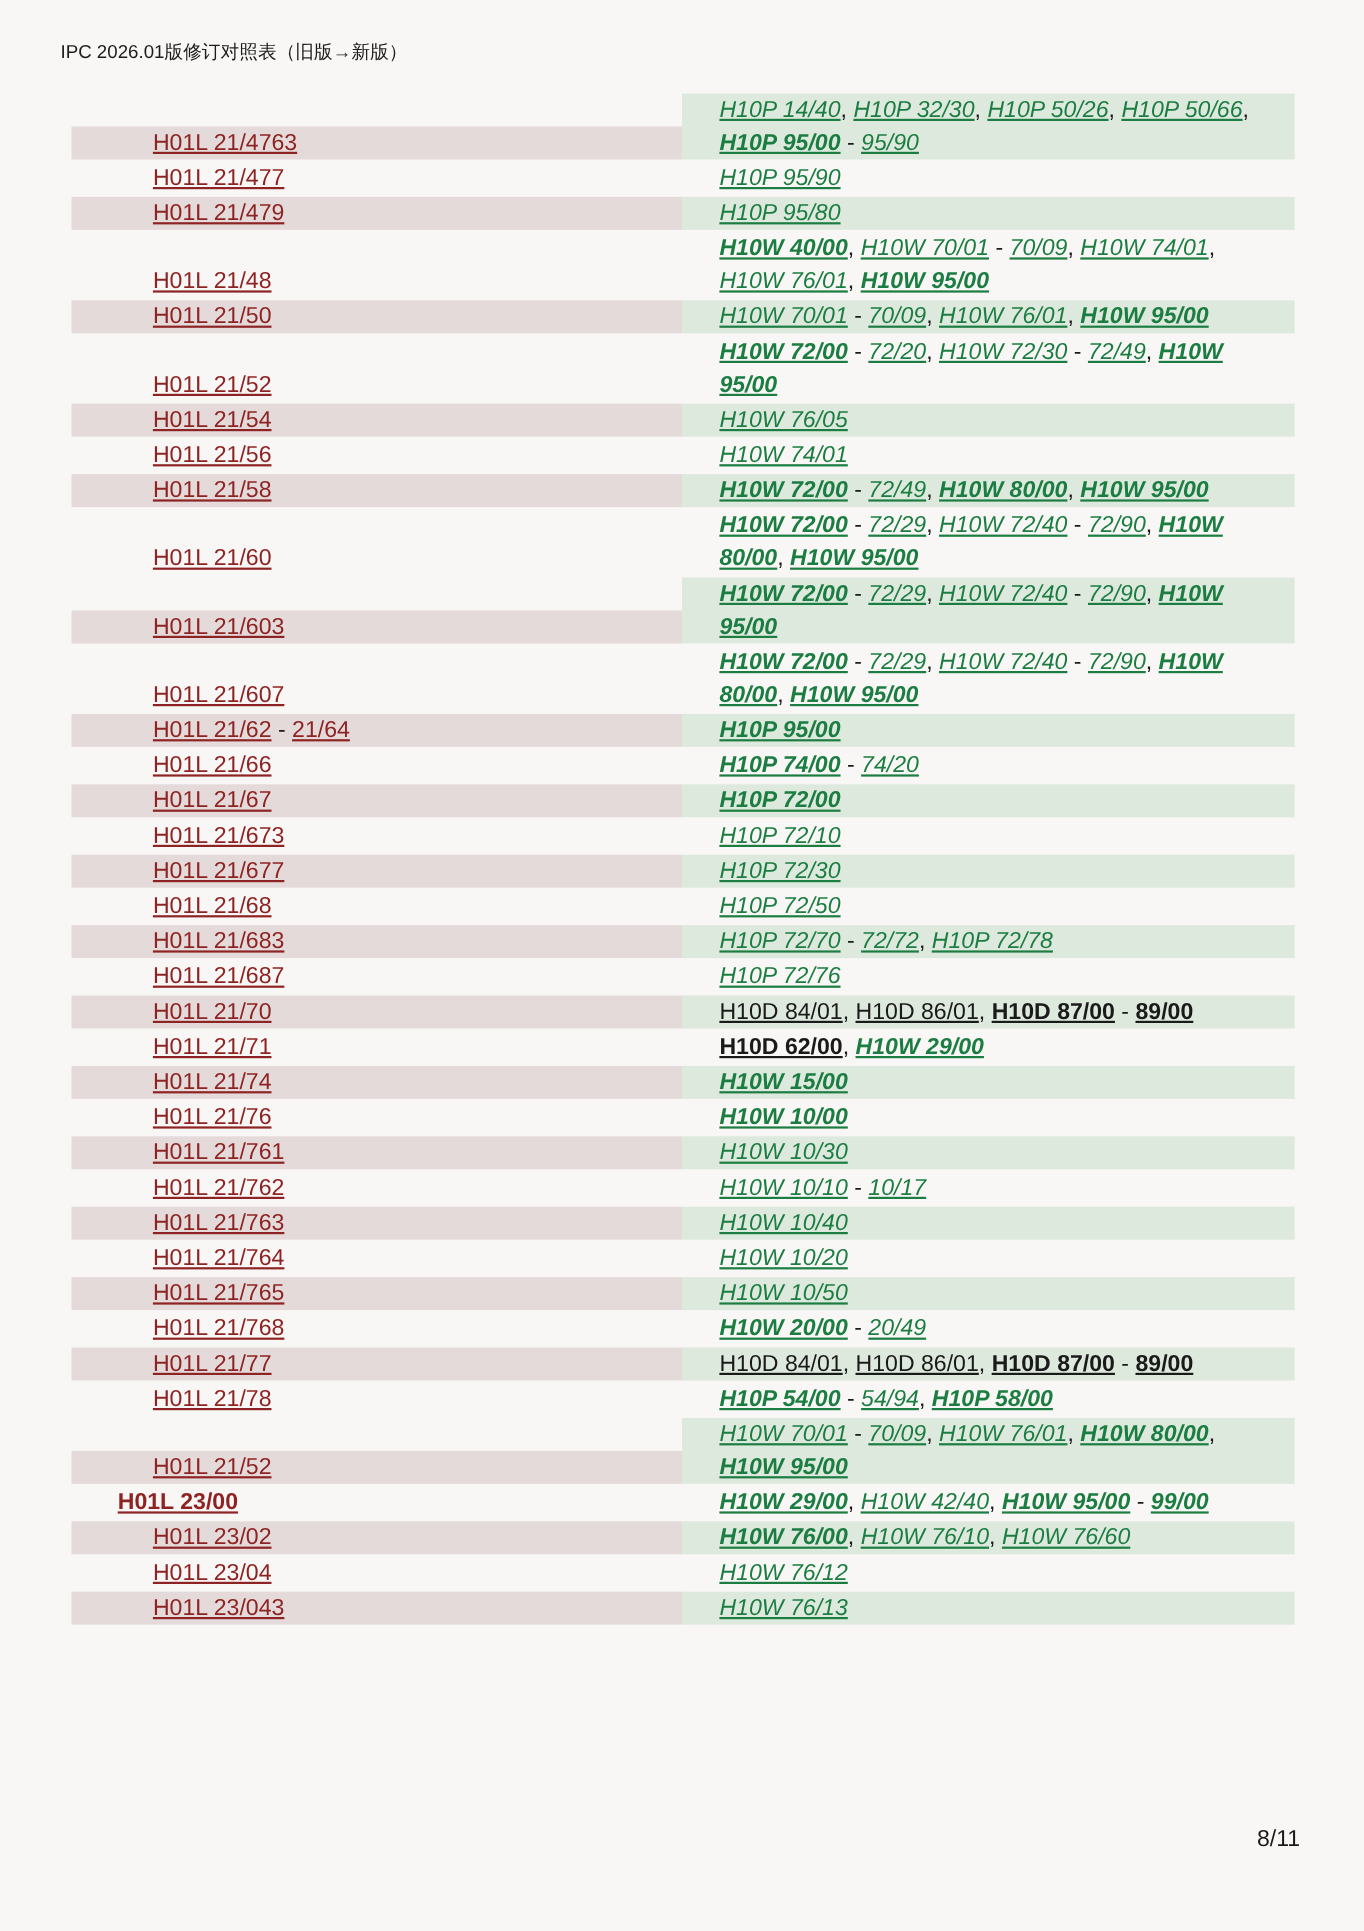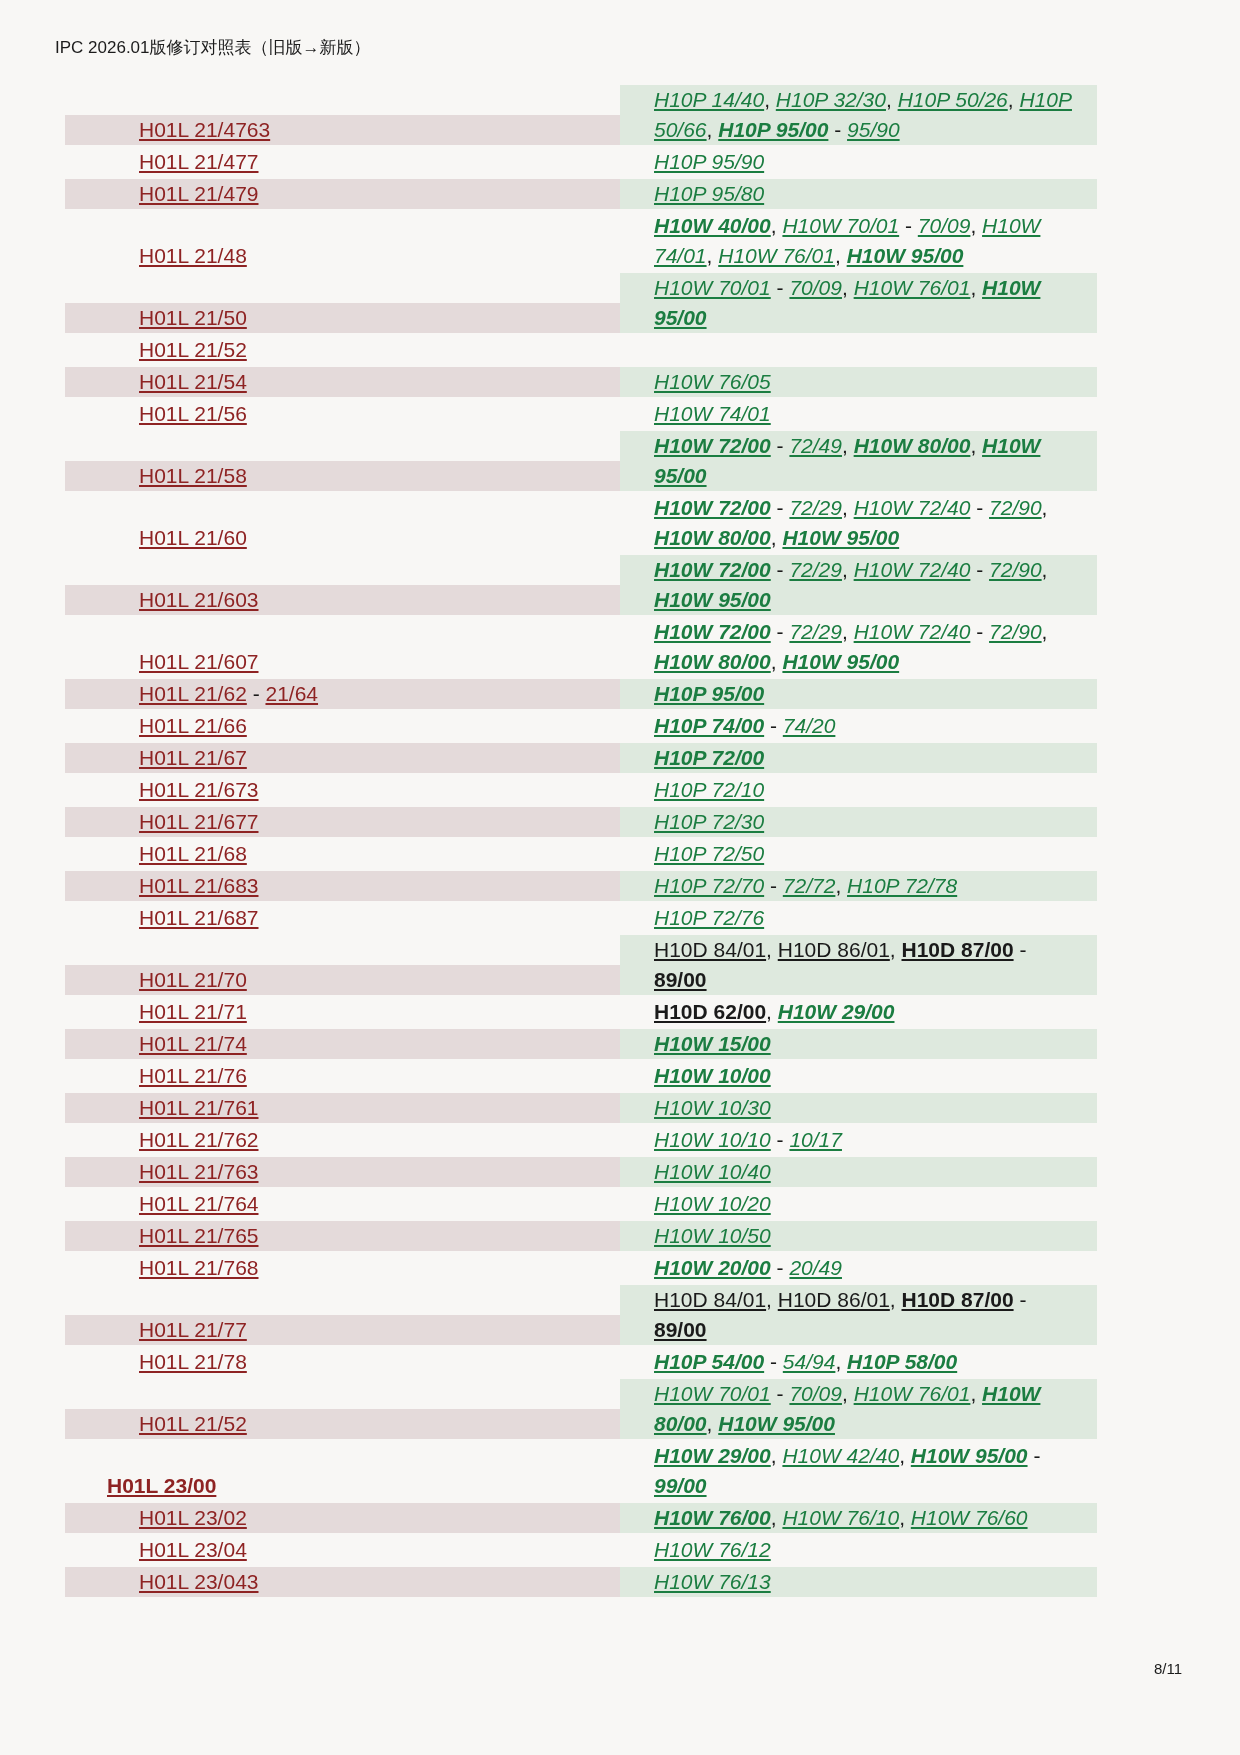--- a/index.html
+++ b/index.html
@@ -36,37 +36,37 @@
   .row:first-child{border-top:none;}
   .cell{box-sizing:border-box;font-size:21px;line-height:30px;}
   .cell.old{
     width:555px;
     display:flex;align-items:center;
     padding-left:74px;padding-right:12px;
     background:transparent;
   }
   .cell.old.heading{padding-left:42px;}
   .cell.new{
-    width:477px;
+    width:557px;
     display:flex;align-items:center;
     padding-left:34px;padding-right:14px;
     background:transparent;
   }
   .row.shaded .cell.old{background:var(--old-col-bg);}
   .row.shaded .cell.new{background:var(--new-col-bg);}
   .tk-r{color:var(--old-link);text-decoration:underline;}
   .tk-rb{color:var(--old-link);text-decoration:underline;font-weight:bold;}
   .tk-g{color:var(--new-link-green);font-style:italic;text-decoration:underline;}
   .tk-gb{color:var(--new-link-green);font-style:italic;font-weight:bold;text-decoration:underline;}
   .tk-k{color:var(--new-link-black);text-decoration:underline;}
   .tk-kb{color:var(--new-link-black);text-decoration:underline;font-weight:bold;}
   .tk-sep{color:var(--new-link-black);}
   .page-number{
     position:absolute;top:1660px;right:58px;
-    font-size:15px;color:var(--new-link-black);
+    font-size:21px;color:var(--new-link-black);
   }
 </style>
 </head>
 <body>
 
 <div class="doc-title">IPC 2026.01版修订对照表（旧版→新版）</div>
 
 <div class="rev-table">
     <div class="row shaded">
       <div class="cell old">
@@ -105,20 +105,23 @@
         <div><span class="tk-r">H01L 21/50</span></div>
       </div>
       <div class="cell new">
         <div><span class="tk-g">H10W 70/01</span><span class="tk-sep"> - </span><span class="tk-g">70/09</span><span class="tk-sep">, </span><span class="tk-g">H10W 76/01</span><span class="tk-sep">, </span><span class="tk-gb">H10W 95/00</span></div>
       </div>
     </div>
     <div class="row">
       <div class="cell old">
         <div><span class="tk-r">H01L 21/52</span></div>
       </div>
+      <div class="cell new">
+        <div><span class="tk-gb">H10W 72/00</span><span class="tk-sep"> - </span><span class="tk-g">72/20</span><span class="tk-sep">, </span><span class="tk-g">H10W 72/30</span><span class="tk-sep"> - </span><span class="tk-g">72/49</span><span class="tk-sep">, </span><span class="tk-gb">H10W 95/00</span></div>
+      </div>
     </div>
     <div class="row shaded">
       <div class="cell old">
         <div><span class="tk-r">H01L 21/54</span></div>
       </div>
       <div class="cell new">
         <div><span class="tk-g">H10W 76/05</span></div>
       </div>
     </div>
     <div class="row">

